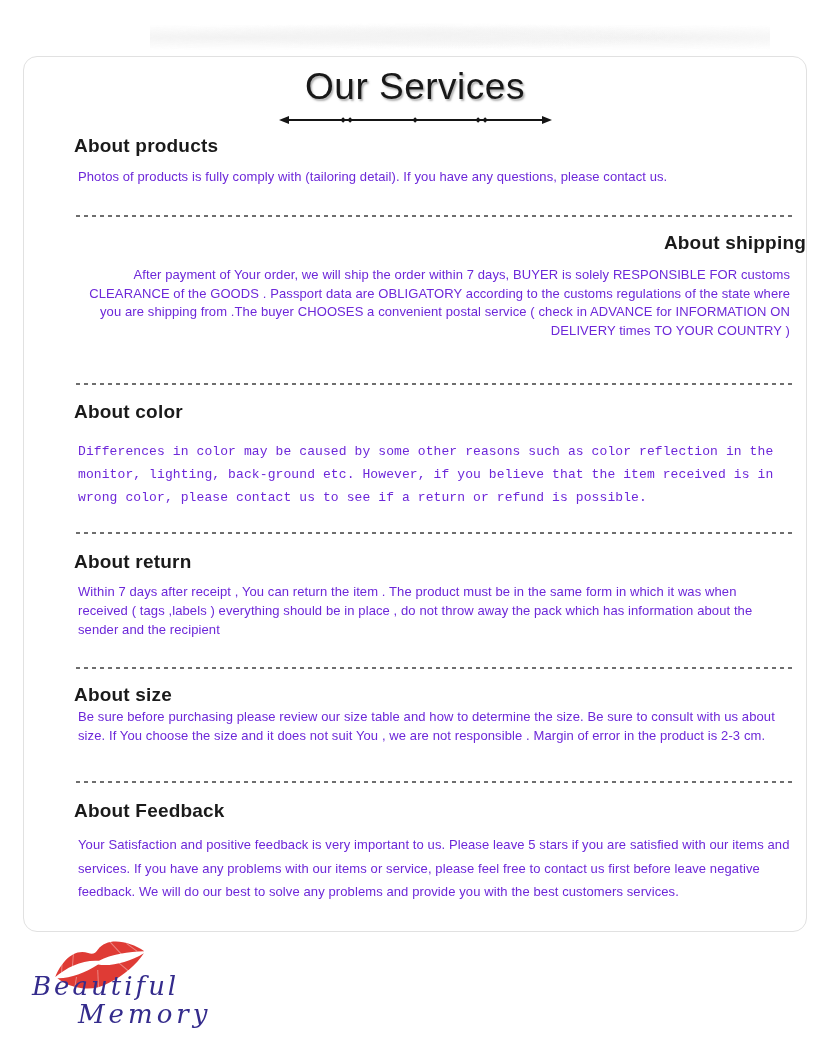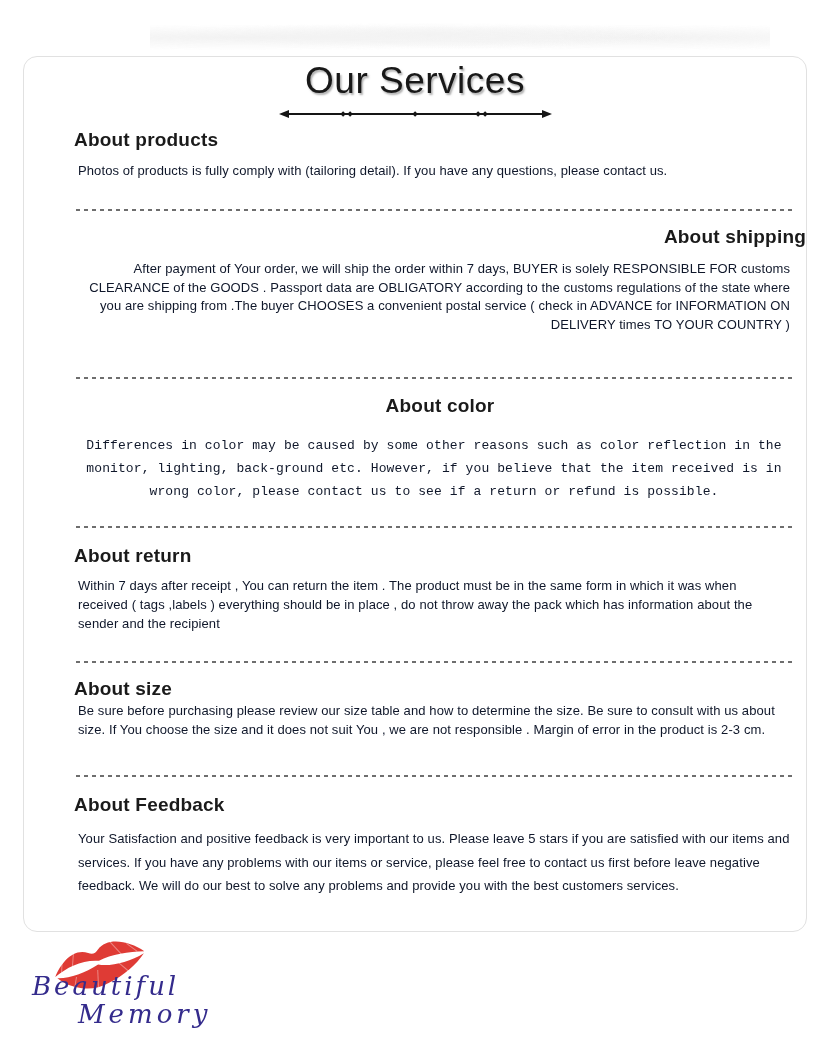--- a/index.html
+++ b/index.html
@@ -12,45 +12,45 @@
            background:
              radial-gradient(ellipse at 15% 55%, #efefef 0%, rgba(255,255,255,0) 60%),
              radial-gradient(ellipse at 45% 45%, #f1f1f1 0%, rgba(255,255,255,0) 55%),
              radial-gradient(ellipse at 78% 55%, #efefef 0%, rgba(255,255,255,0) 60%);
            opacity:.8; }
 
   
   .card { position:absolute; left:23px; top:56px; width:784px; height:876px;
           background:#fff; border:1px solid #e1e1e1; border-radius:14px; }
 
-  h1.title { margin-top:2px; text-align:center; font-size:37px; font-weight:400;
+  h1.title { margin-top:8px; text-align:center; font-size:37px; font-weight:400;
              color:#181818; letter-spacing:.5px; line-height:44px;
              text-shadow:1.5px 1.5px 2px rgba(110,110,110,.55); }
 
   
   .deco { position:relative; width:273px; height:13px; margin:5px auto 0; }
   .deco .dline { position:absolute; left:5px; right:5px; top:5.2px; height:1.7px; background:#151515; }
   .deco .arr-l { position:absolute; left:0; top:1.5px; width:0; height:0;
                  border-right:10px solid #151515; border-top:4.5px solid transparent; border-bottom:4.5px solid transparent; }
   .deco .arr-r { position:absolute; right:0; top:1.5px; width:0; height:0;
                  border-left:10px solid #151515; border-top:4.5px solid transparent; border-bottom:4.5px solid transparent; }
   .deco .dia   { position:absolute; top:4px; width:4.2px; height:4.2px; background:#151515; transform:rotate(45deg); }
   .dia.d1{left:62px;} .dia.d2{left:69px;} .dia.d3{left:134px;} .dia.d4{left:197px;} .dia.d5{left:204px;}
 
   
   .sec h2 { font-size:19px; font-weight:600; color:#1a1a1a; line-height:24px;
             margin-left:50px; letter-spacing:.2px; }
-  .sec p  { font-size:13px; color:#0f172a; margin-left:54px; width:712px; letter-spacing:.1px; }
+  .sec p  { font-size:13px; color:#6d28d9; margin-left:54px; width:712px; letter-spacing:.1px; }
   .divider { height:2px; margin-left:52px; width:718px;
              background:repeating-linear-gradient(90deg,#6e6e6e 0 4px, rgba(255,255,255,0) 4px 8px); }
 
   
   .s0 { margin-top:7px; }  .s0 p { margin-top:10px; line-height:18px; }   .s0 .divider { margin-top:29px; }
   .s1 { margin-top:14px;text-align:right; } .s1 p { margin-top:11px; line-height:18.5px; } .s1 .divider { margin-top:43px; }
-  .s2 { margin-top:15px;text-align:center; } .s2 p { margin-top:16px; line-height:23px;font-family:Liberation Mono, monospace; }   .s2 .divider { margin-top:23px; }
+  .s2 { margin-top:15px; } .s2 p { margin-top:16px; line-height:23px;font-family:Liberation Mono, monospace; }   .s2 .divider { margin-top:23px; }
   .s3 { margin-top:16px; } .s3 p { margin-top:8px;  line-height:19px; }   .s3 .divider { margin-top:28px; }
   .s4 { margin-top:14px; } .s4 p { line-height:19px; }   .s4 .divider { margin-top:36px; }
   .s5 { margin-top:16px; } .s5 p { margin-top:10px; line-height:23.5px; }
 
   
   .logo { position:absolute; left:20px; top:933px; width:220px; height:105px; }
   .logo svg.lips { position:absolute; left:28px; top:2px; transform:rotate(-14deg); }
   .logo .lg { position:absolute; font-family:"DejaVu Serif", serif; font-style:italic;
               color:#342b8c; white-space:nowrap; }
   .logo .lg1 { left:12px; top:38px; font-size:26px; letter-spacing:3px; }

